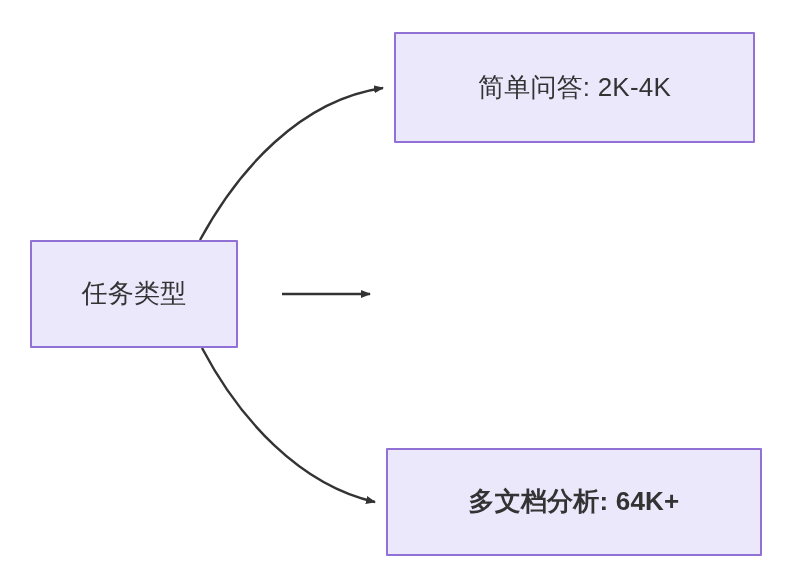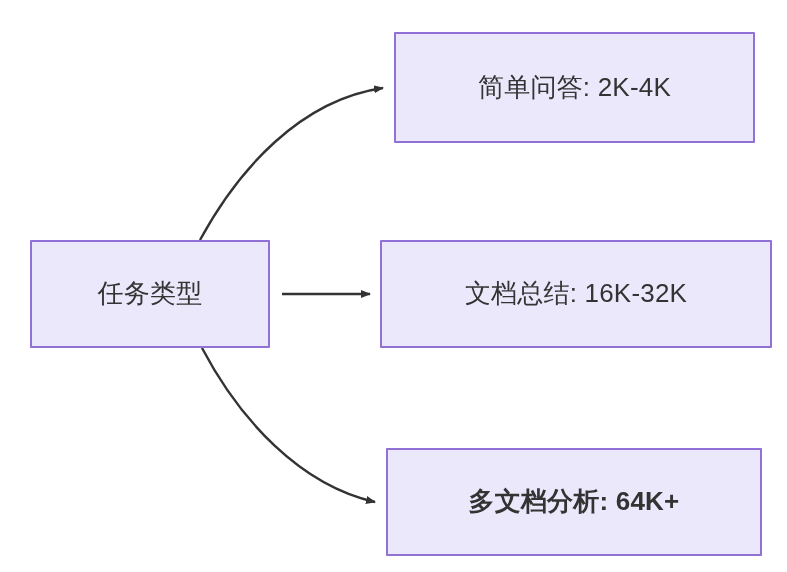--- a/index.html
+++ b/index.html
@@ -38,21 +38,21 @@
   }
   .node-label {
     font-size: 26px;
     color: #333333;
     line-height: 1.2;
     letter-spacing: 0.2px;
     white-space: nowrap;
     text-align: right;
   }
   
-  #node-source   { left: 30px;  top: 240px; width: 240px; height: 108px; }
+  #node-source   { left: 30px;  top: 240px; width: 208px; height: 108px; }
   #node-simple   { left: 394px; top: 32px;  width: 361px; height: 111px; }
   #node-summary  { left: 380px; top: 240px; width: 392px; height: 108px; }
   #node-multidoc { left: 386px; top: 448px; width: 376px; height: 108px; font-weight: bold; }
 </style>
 </head>
 <body>
 
 <div id="diagram-canvas">
 
   <svg id="edge-layer" width="787" height="572" viewBox="0 0 787 572" xmlns="http://www.w3.org/2000/svg">
@@ -70,21 +70,18 @@
   </svg>
 
   <div class="node" id="node-source">
     <span class="node-label">任务类型</span>
   </div>
 
   <div class="node" id="node-simple">
     <span class="node-label">简单问答: 2K-4K</span>
   </div>
 
-  <div class="node" id="node-summary">
-    <span class="node-label">文档总结: 16K-32K</span>
-  </div>
 
   <div class="node" id="node-multidoc">
     <span class="node-label">多文档分析: 64K+</span>
   </div>
 
 </div>
 
 </body></html>

